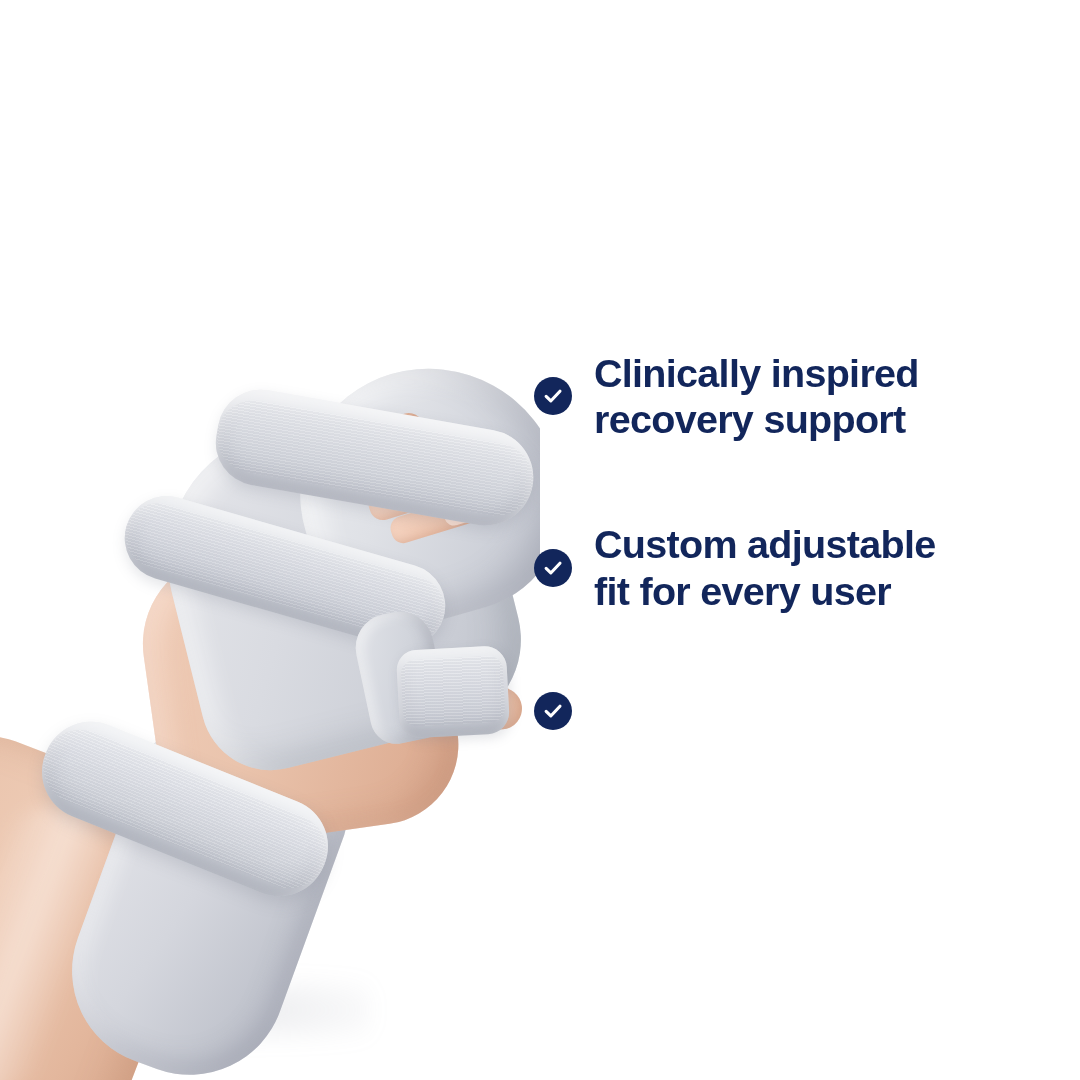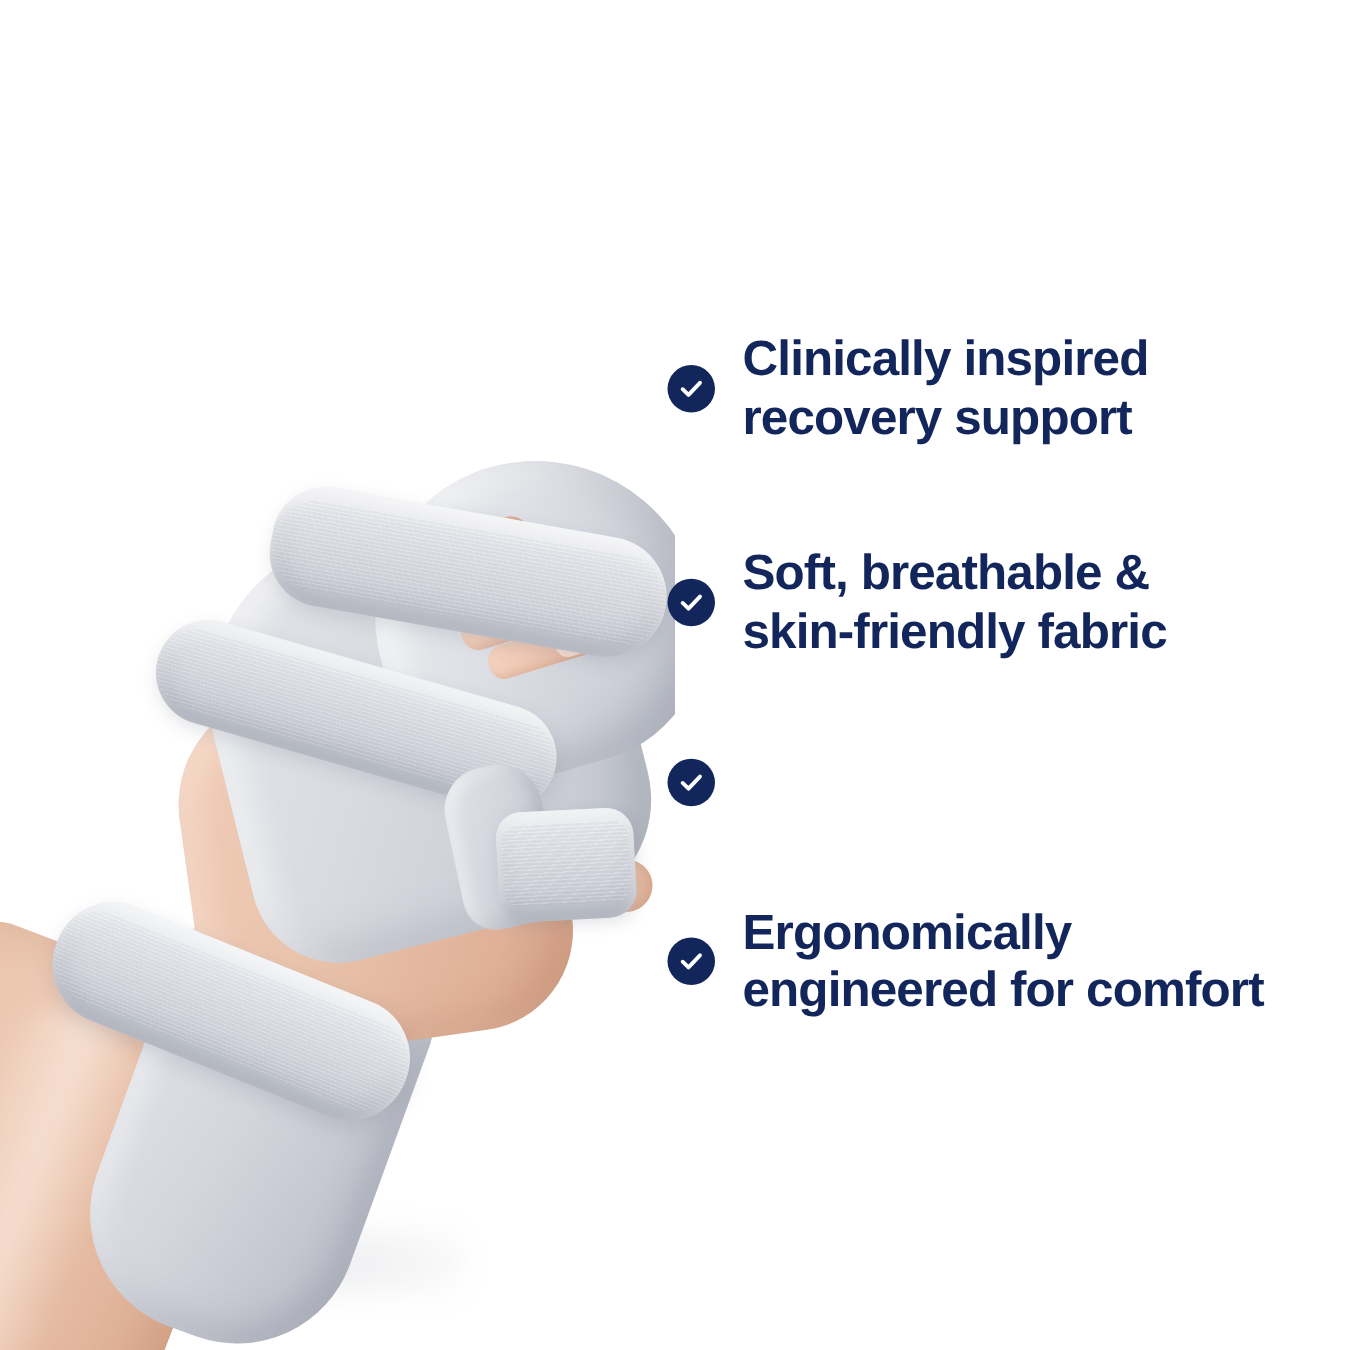--- a/index.html
+++ b/index.html
@@ -377,43 +377,34 @@
     <div class="feature-row">
       <span class="check-badge">
         <svg width="22" height="22" viewBox="0 0 24 24" aria-hidden="true">
           <path d="M4.5 12.4 L9.6 17.4 L19.6 6.8" fill="none" stroke="#ffffff" stroke-width="3.4" stroke-linecap="round" stroke-linejoin="round"></path>
         </svg>
       </span>
       <span class="feature-text">Clinically inspired
 recovery support</span>
     </div>
 
-
     <div class="feature-row">
       <span class="check-badge">
         <svg width="22" height="22" viewBox="0 0 24 24" aria-hidden="true">
           <path d="M4.5 12.4 L9.6 17.4 L19.6 6.8" fill="none" stroke="#ffffff" stroke-width="3.4" stroke-linecap="round" stroke-linejoin="round"></path>
         </svg>
       </span>
-      <span class="feature-text">Soft, breathable &amp;
-skin-friendly fabric</span>
+      <span class="feature-text">Custom adjustable
+fit for every user</span>
     </div>
+
 
     <div class="feature-row">
       <span class="check-badge">
         <svg width="22" height="22" viewBox="0 0 24 24" aria-hidden="true">
           <path d="M4.5 12.4 L9.6 17.4 L19.6 6.8" fill="none" stroke="#ffffff" stroke-width="3.4" stroke-linecap="round" stroke-linejoin="round"></path>
         </svg>
       </span>
     </div>
 
-    <div class="feature-row">
-      <span class="check-badge">
-        <svg width="22" height="22" viewBox="0 0 24 24" aria-hidden="true">
-          <path d="M4.5 12.4 L9.6 17.4 L19.6 6.8" fill="none" stroke="#ffffff" stroke-width="3.4" stroke-linecap="round" stroke-linejoin="round"></path>
-        </svg>
-      </span>
-      <span class="feature-text">Ergonomically
-engineered for comfort</span>
-    </div>
 
   </div>
 </div>
 
 </body></html>

